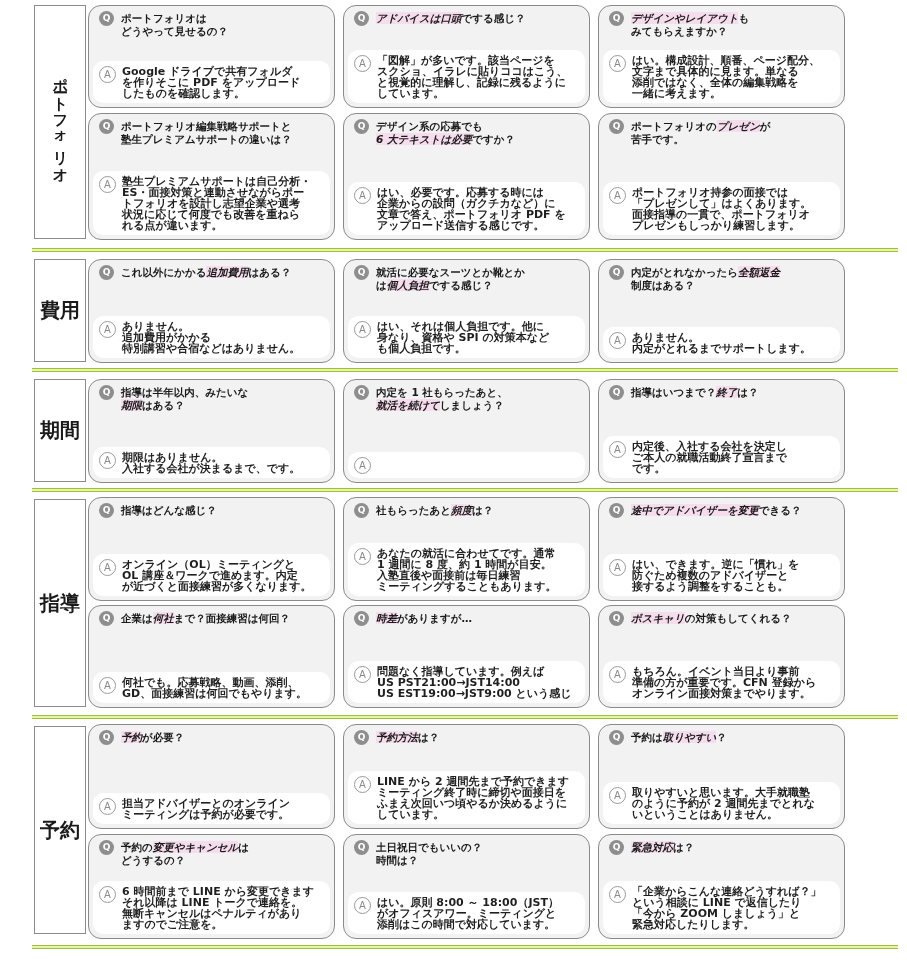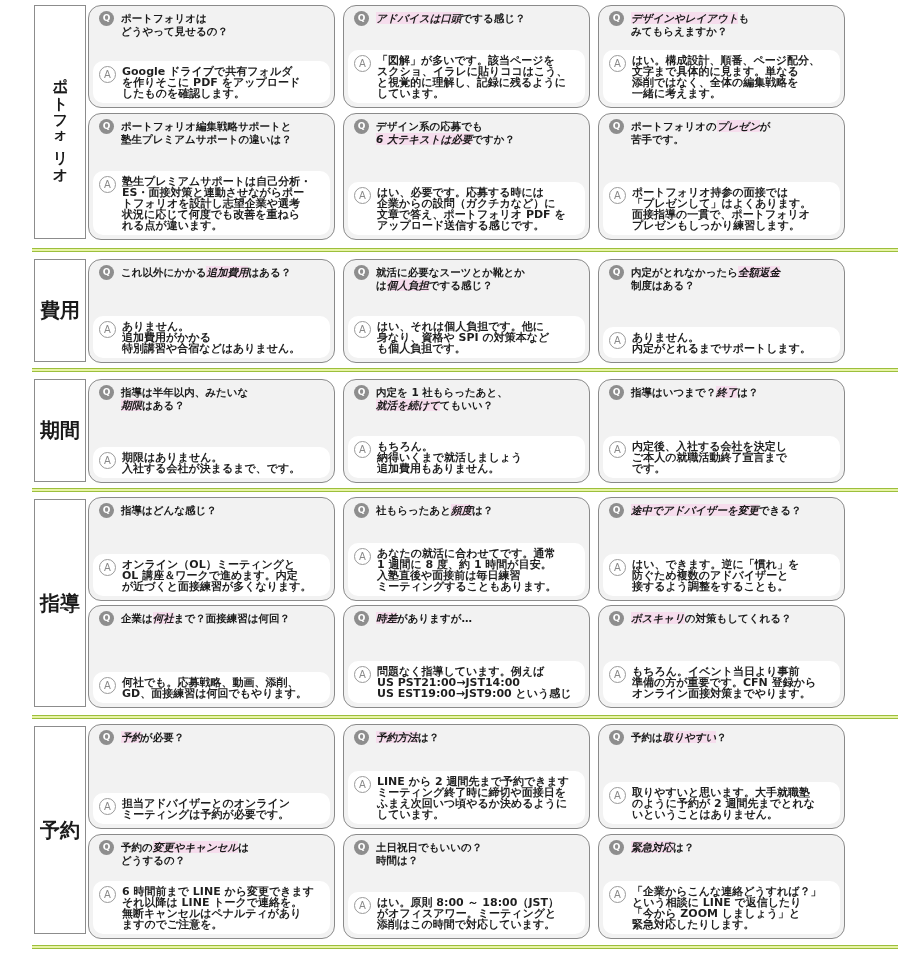--- a/index.html
+++ b/index.html
@@ -195,27 +195,24 @@
      <div class="a-box">
        <span class="a-icon">A</span>
        <span class="a-text">期限はありません。
 入社する会社が決まるまで、です。</span>
      </div>
   </div>
 <div class="card col2" style="top:379px;height:104px;">
     <div class="q-row">
        <span class="q-icon">Q</span>
        <span class="q-text"><span>内定を 1 社もらったあと、
-</span><span class="hl">就活を続けて</span><span>てもいい？</span></span>
-     </div>
-     <div class="a-box">
-       <span class="a-icon">A</span>
-       <span class="a-text">もちろん。
-納得いくまで就活しましょう
-追加費用もありません。</span>
+</span><span class="hl">就活を続けて</span><span>しましょう？</span></span>
+     </div>
+     <div class="a-box">
+       <span class="a-icon">A</span>
      </div>
   </div>
 <div class="card col3" style="top:379px;height:104px;">
     <div class="q-row">
        <span class="q-icon">Q</span>
        <span class="q-text"><span>指導はいつまで？</span><span class="hl">終了</span><span>は？</span></span>
      </div>
      <div class="a-box">
        <span class="a-icon">A</span>
        <span class="a-text">内定後、入社する会社を決定し

